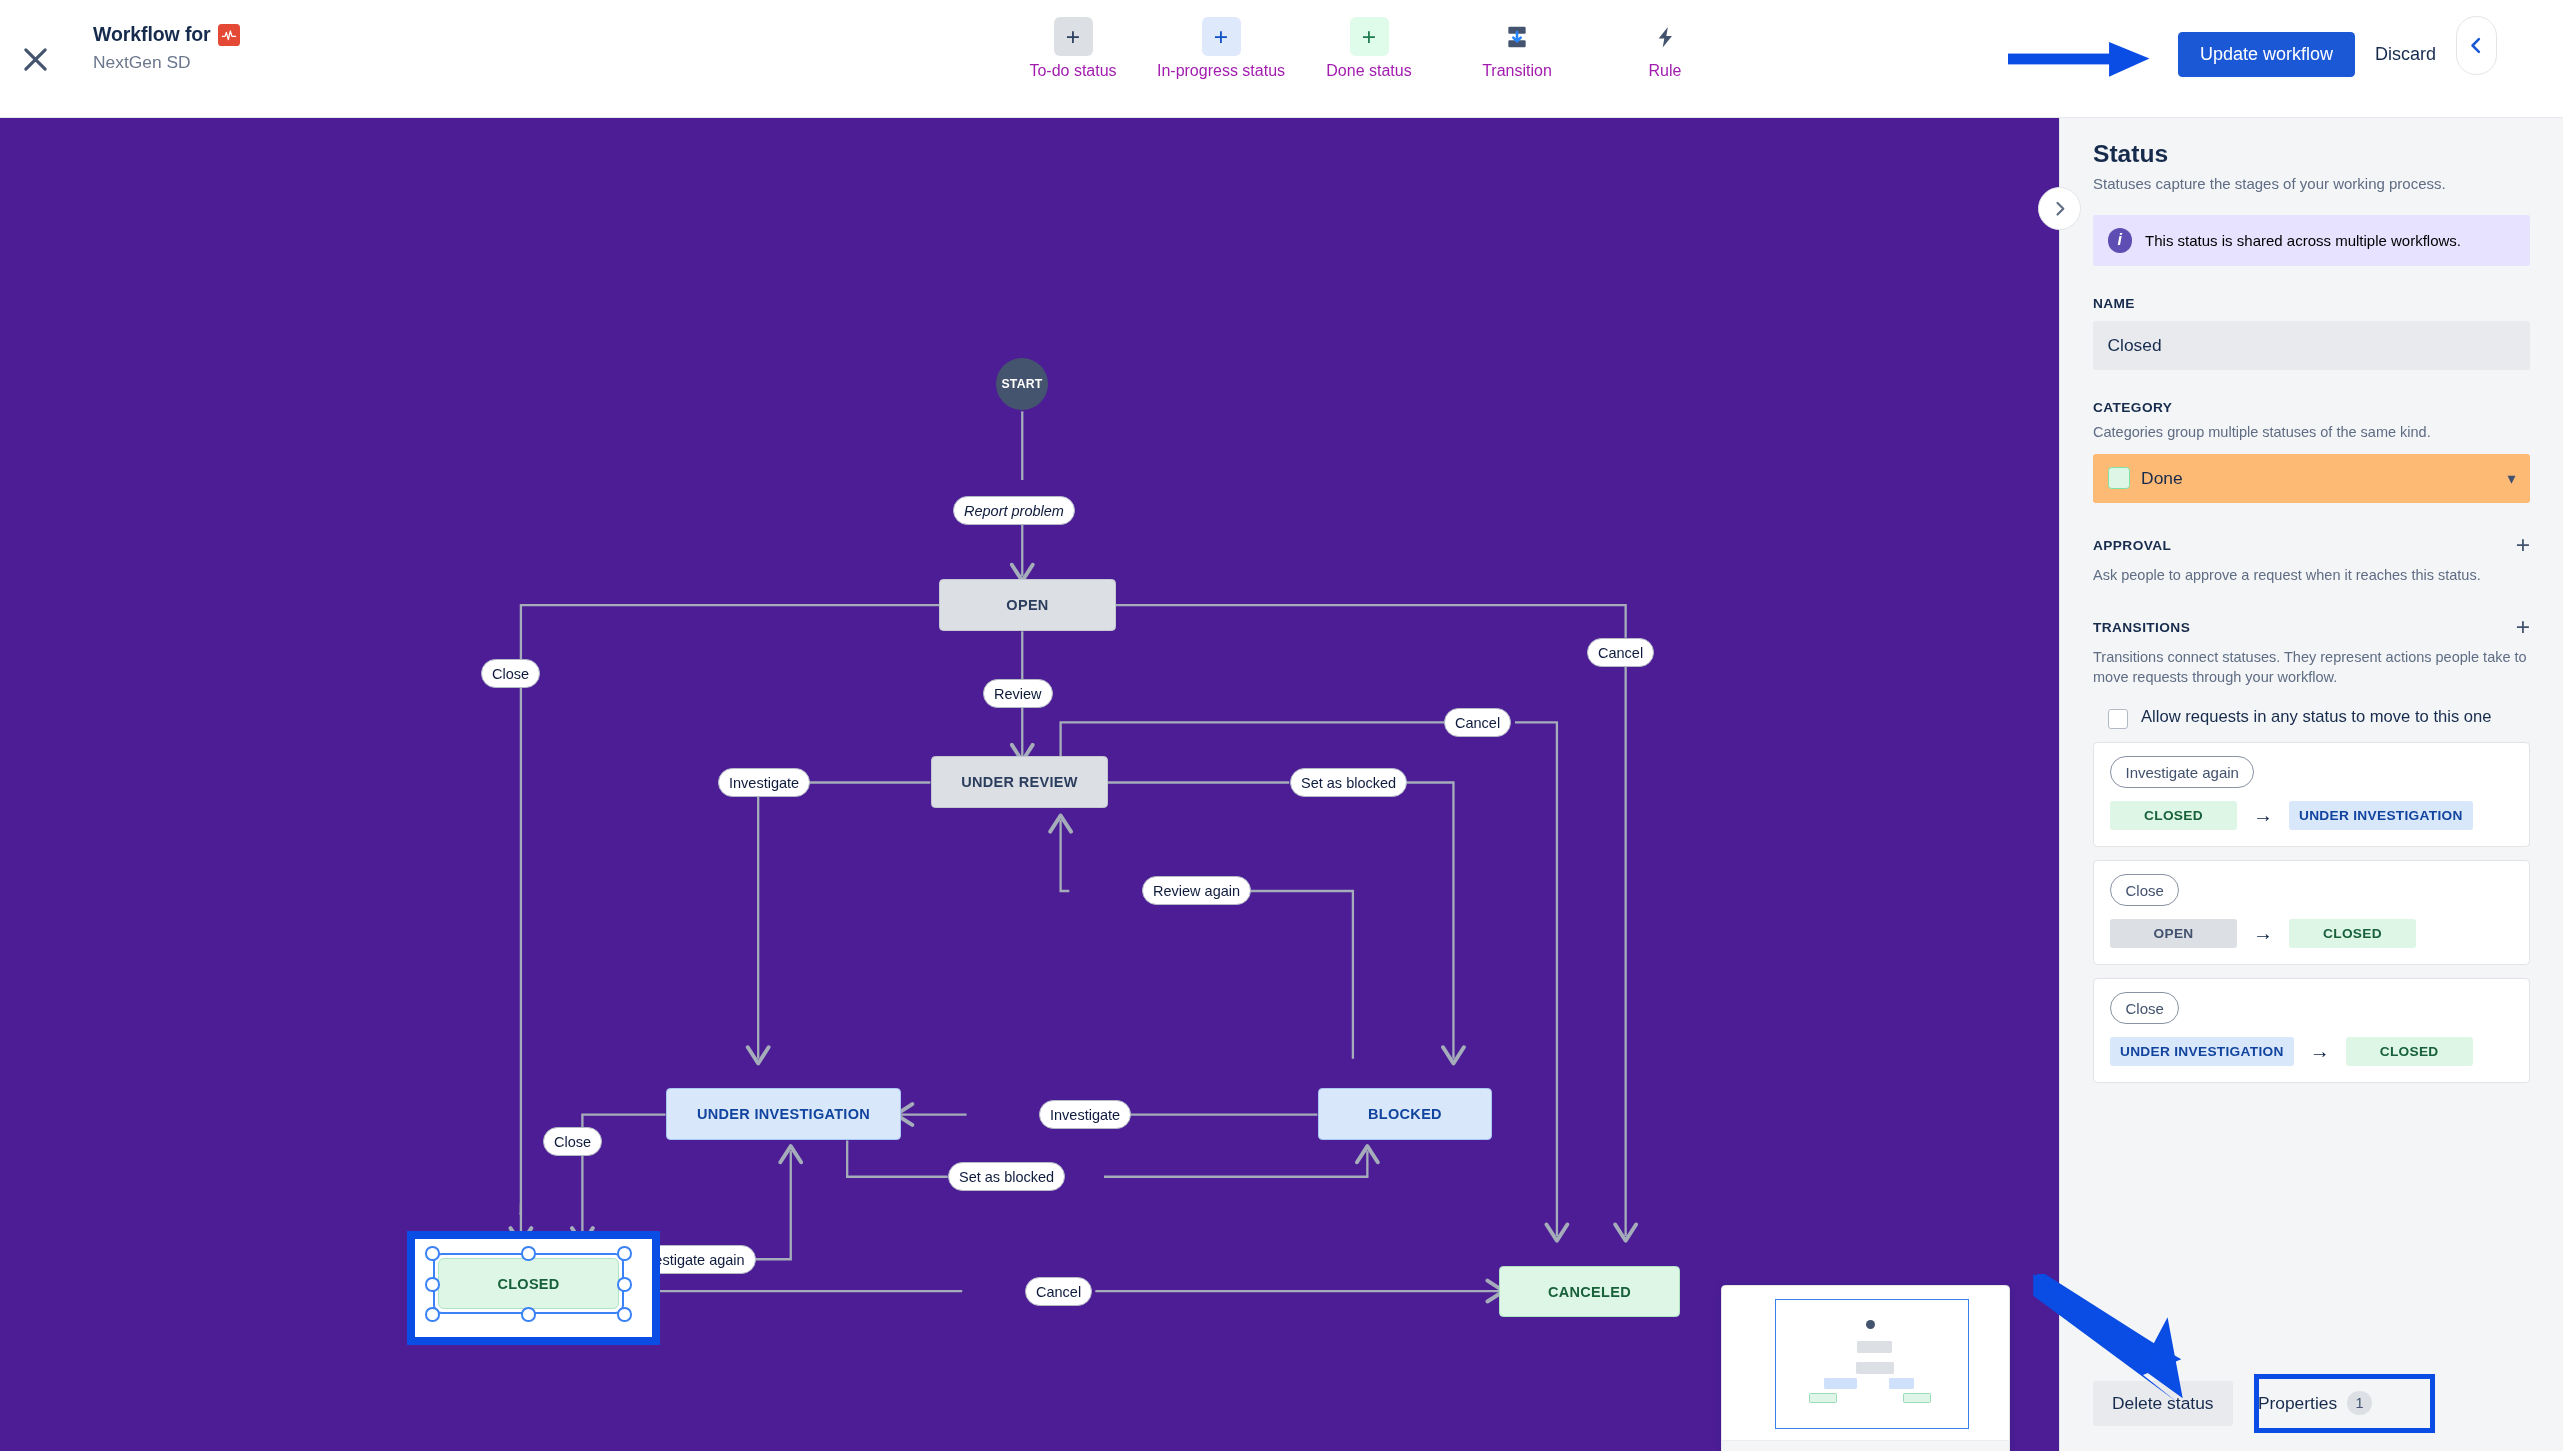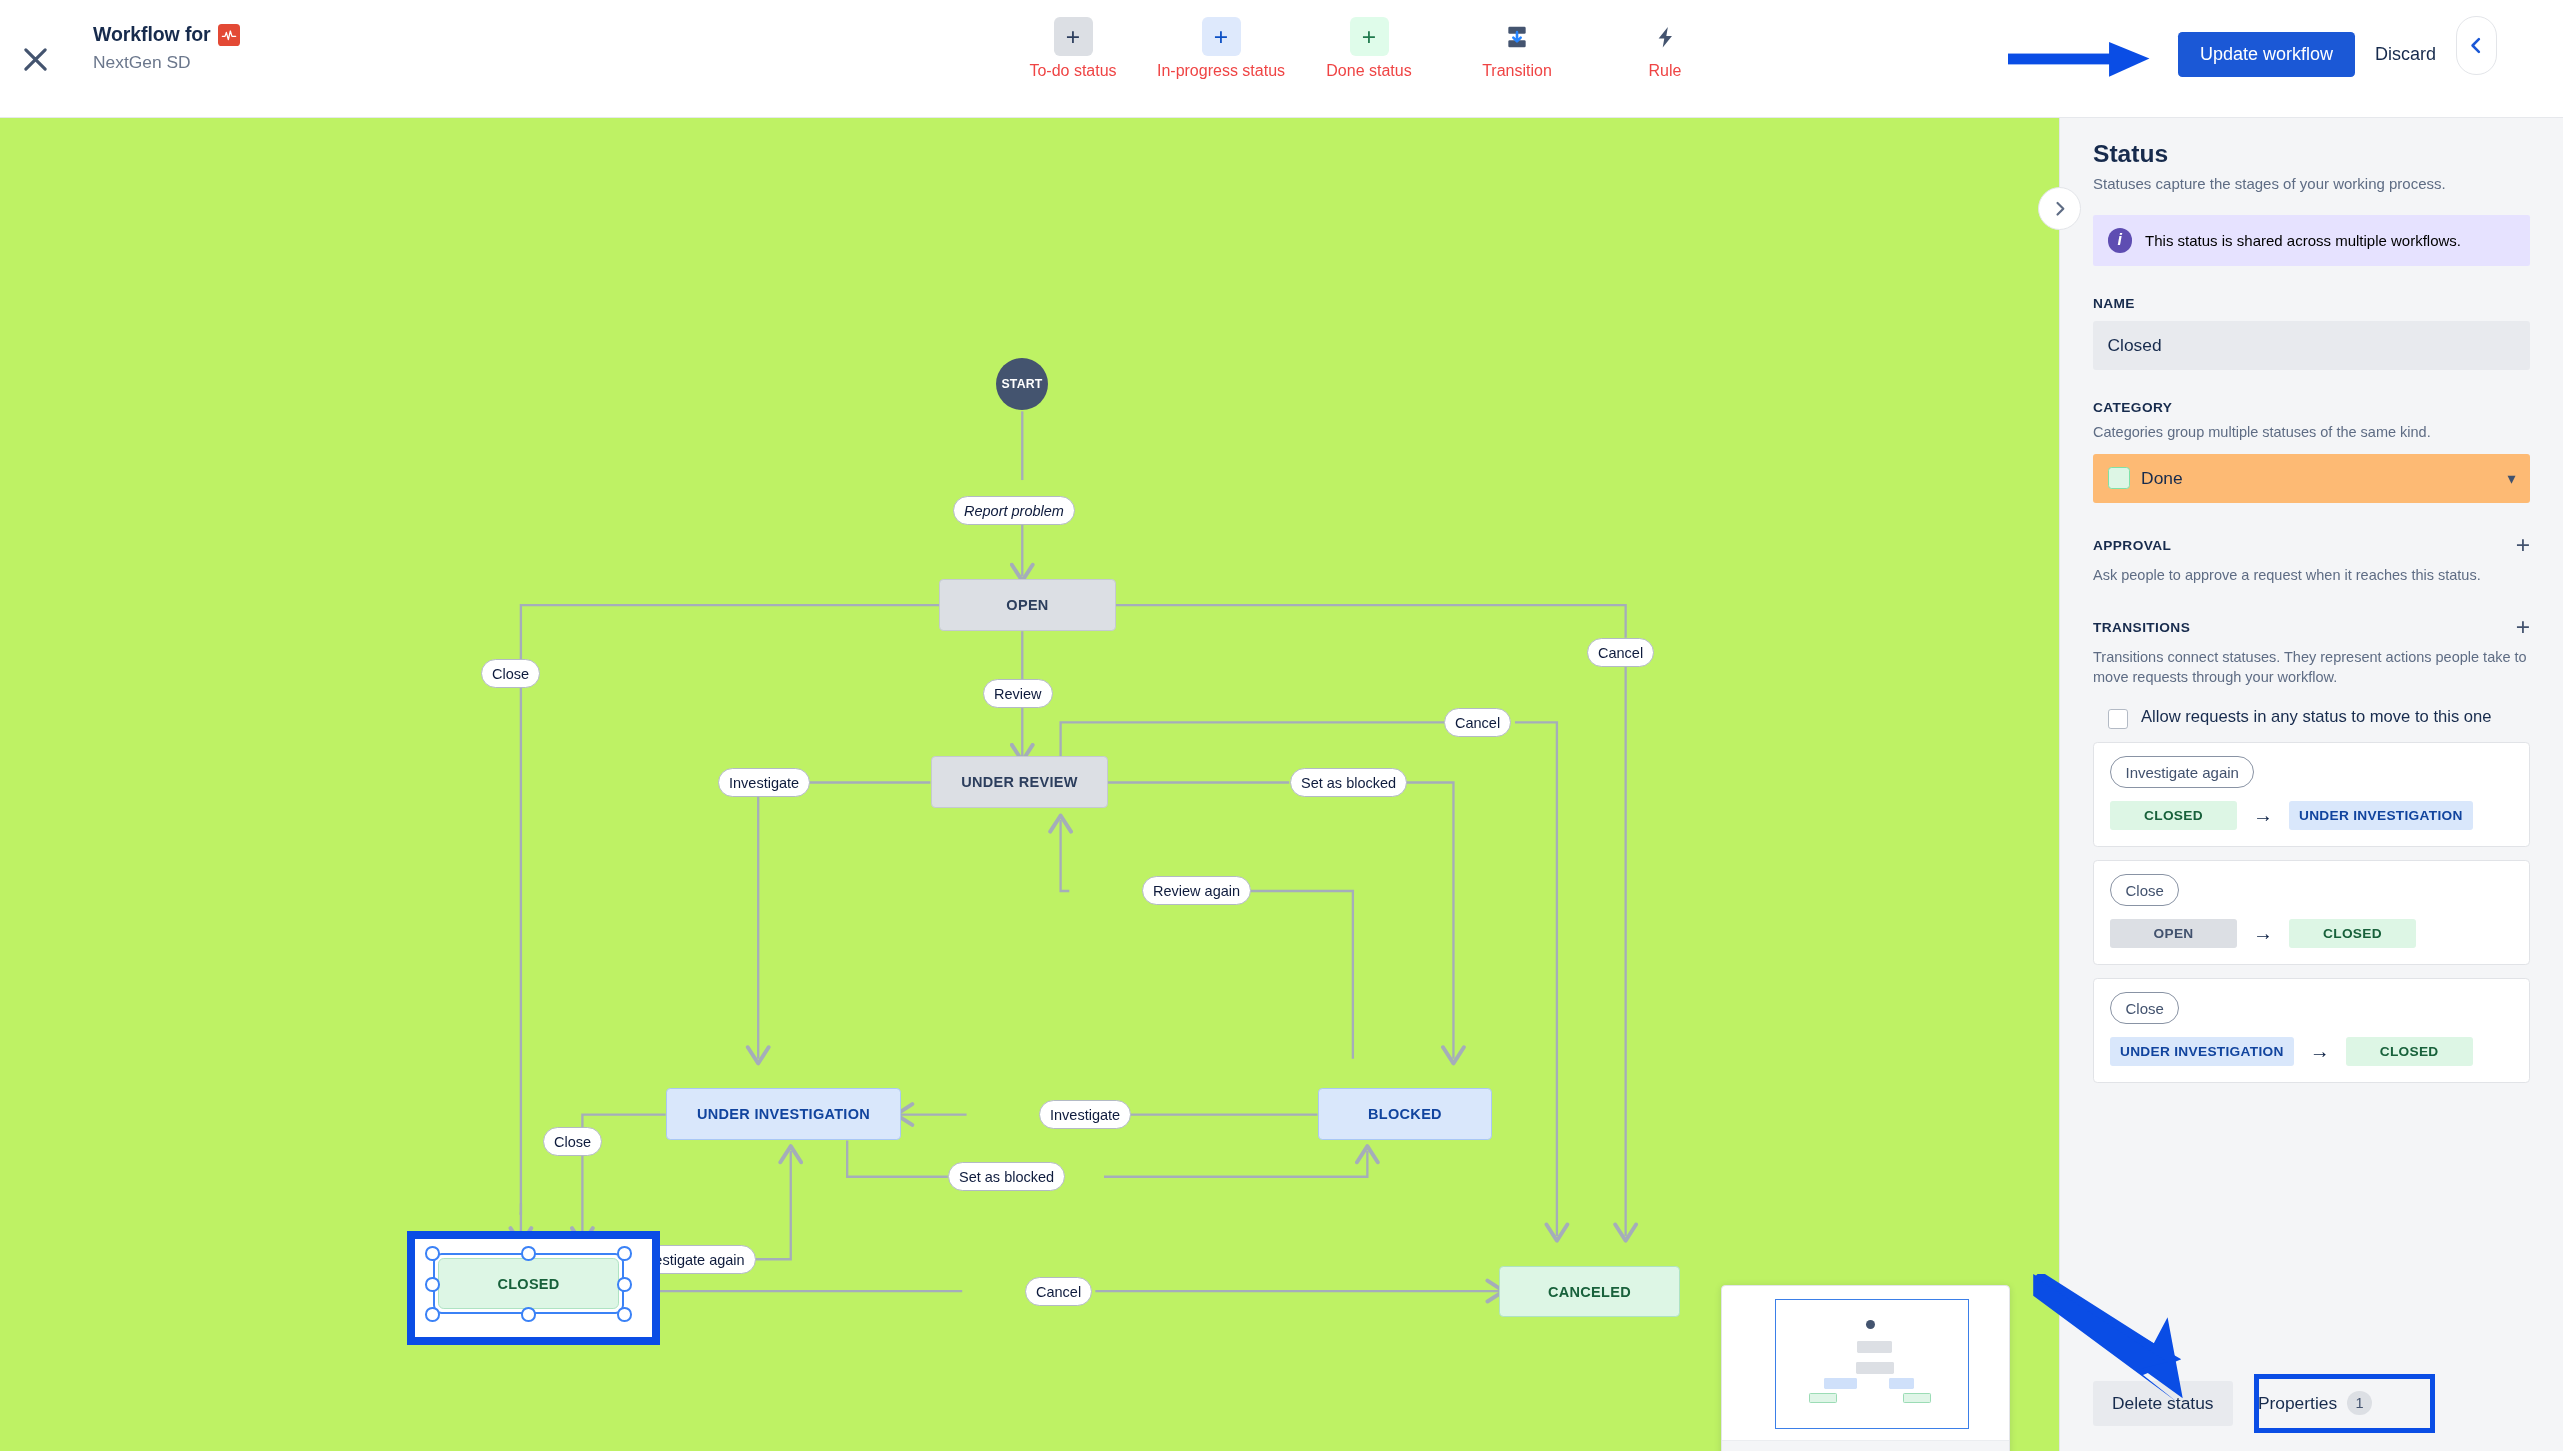--- a/index.html
+++ b/index.html
@@ -42,21 +42,21 @@
   .tool{
     width:148px; display:flex; flex-direction:column; align-items:center;
     cursor:pointer;
   }
   .tool-ic{
     width:39px;height:39px;border-radius:5.8px;
     display:flex;align-items:center;justify-content:center;
     font-size:24.6px;line-height:1;font-weight:400;
   }
   .tool-ic.plain{ background:transparent; }
-  .tool-label{ margin-top:5.8px; font-size:16px; color:#ef4444; white-space:nowrap; }
+  .tool-label{ margin-top:5.8px; font-size:16px; color:#a21caf; white-space:nowrap; }
   .ic-todo{ background:#DCDFE4; color:#2C3E5D; }
   .ic-prog{ background:#DEE9FC; color:#0B4FC4; }
   .ic-done{ background:#DFFCEA; color:#1F7A4D; }
 
   
   .actions{ position:absolute; right:72px; top:32px; display:flex; align-items:center; gap:0; }
   .btn-primary{
     background:#1B58D6; color:#fff; border:none; border-radius:4.3px;
     font-size:18px; font-family:inherit; padding:0 22px; height:45px;
     cursor:pointer; white-space:nowrap;
@@ -77,21 +77,21 @@
     cursor:pointer;
   }
   .collapse-pill svg{width:19px;height:19px;}
 
   
   .anno{ position:absolute; pointer-events:none; z-index:60; }
 
   
   .canvas{
     position:absolute; left:0; top:118px; width:2059px; height:1334px;
-    background:#bef264; overflow:hidden;
+    background:#4c1d95; overflow:hidden;
   }
   .diagram-svg{ position:absolute; left:0; top:0; }
 
   .node{
     position:absolute; display:flex; align-items:center; justify-content:center;
     font-size:14.5px; font-weight:700; letter-spacing:0.3px; border-radius:4.3px;
     cursor:pointer; white-space:nowrap;
   }
   .n-start{
     width:52px;height:52px;border-radius:50%;background:#44546F;color:#fff;

